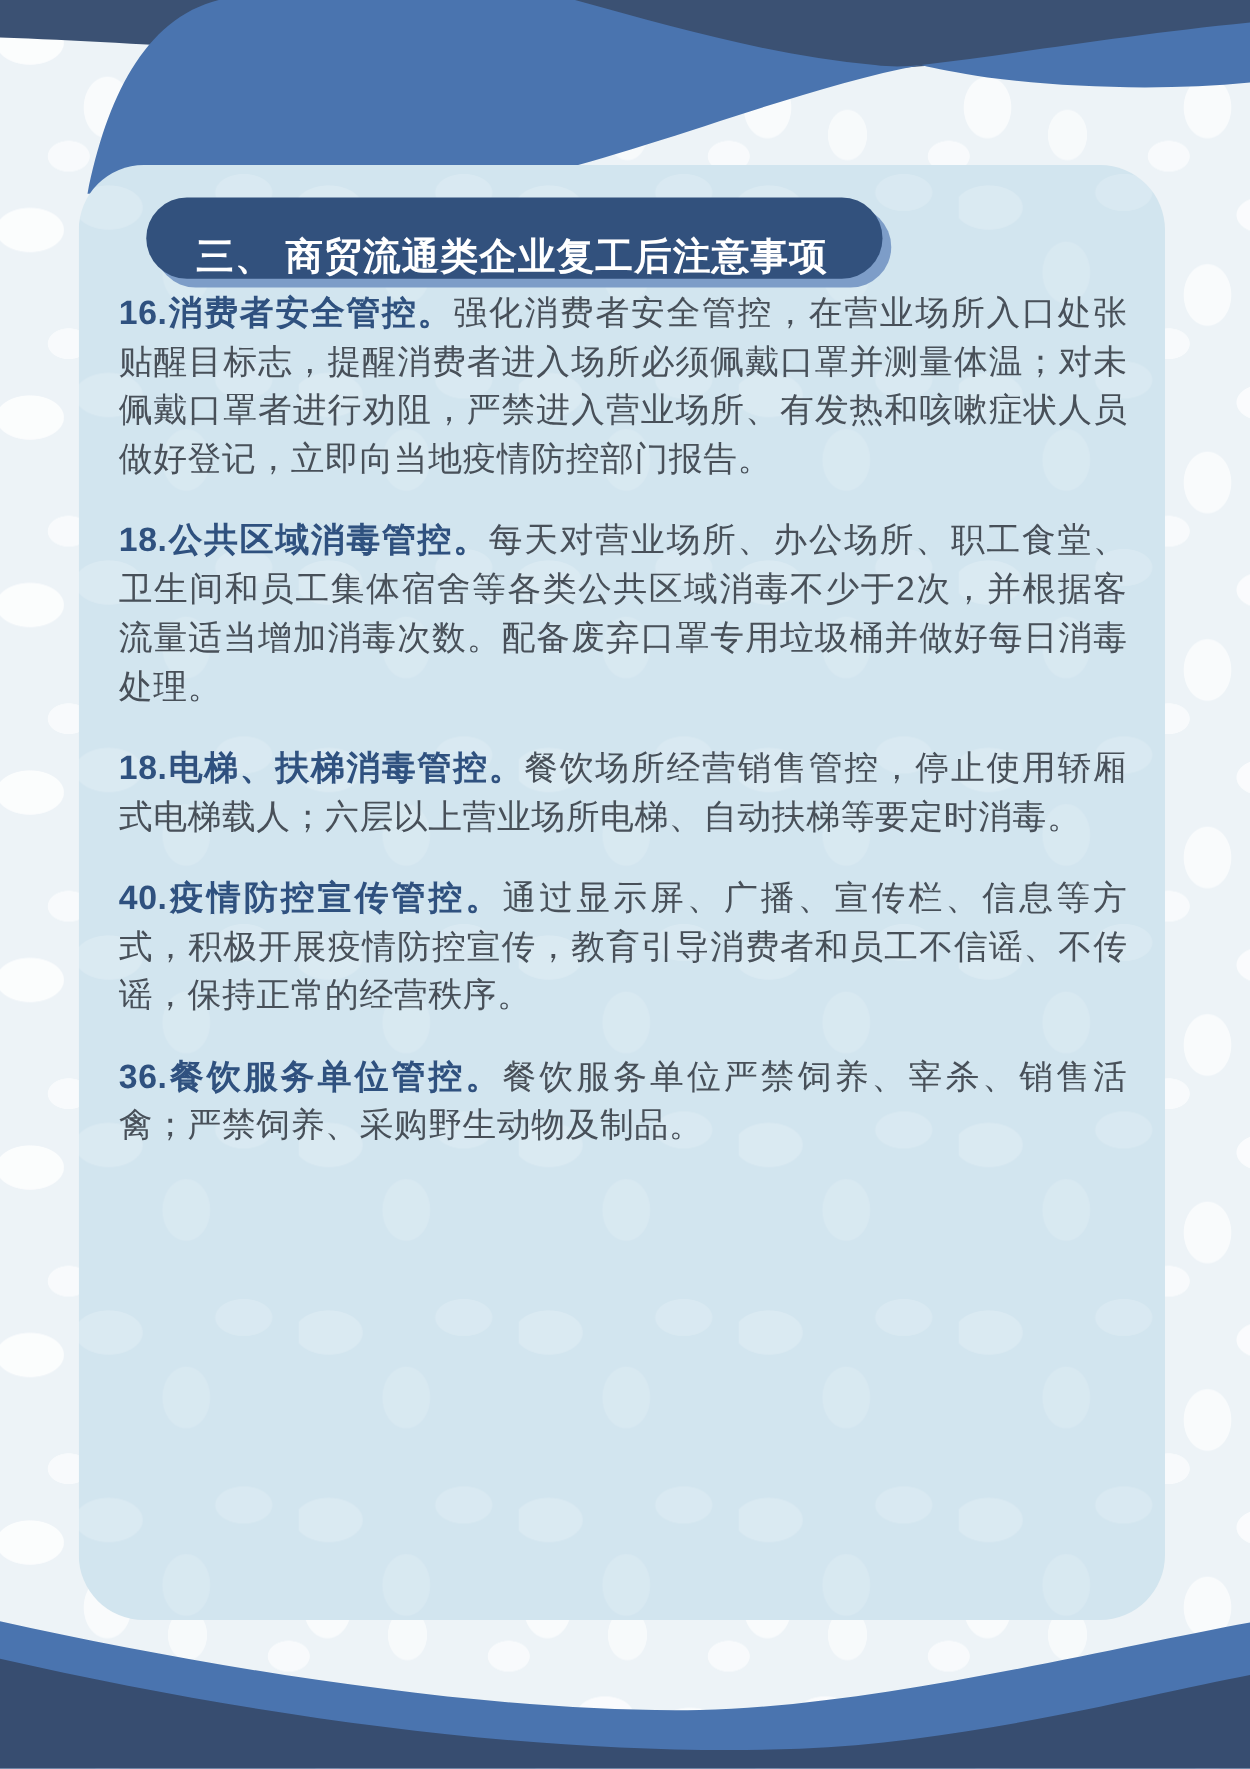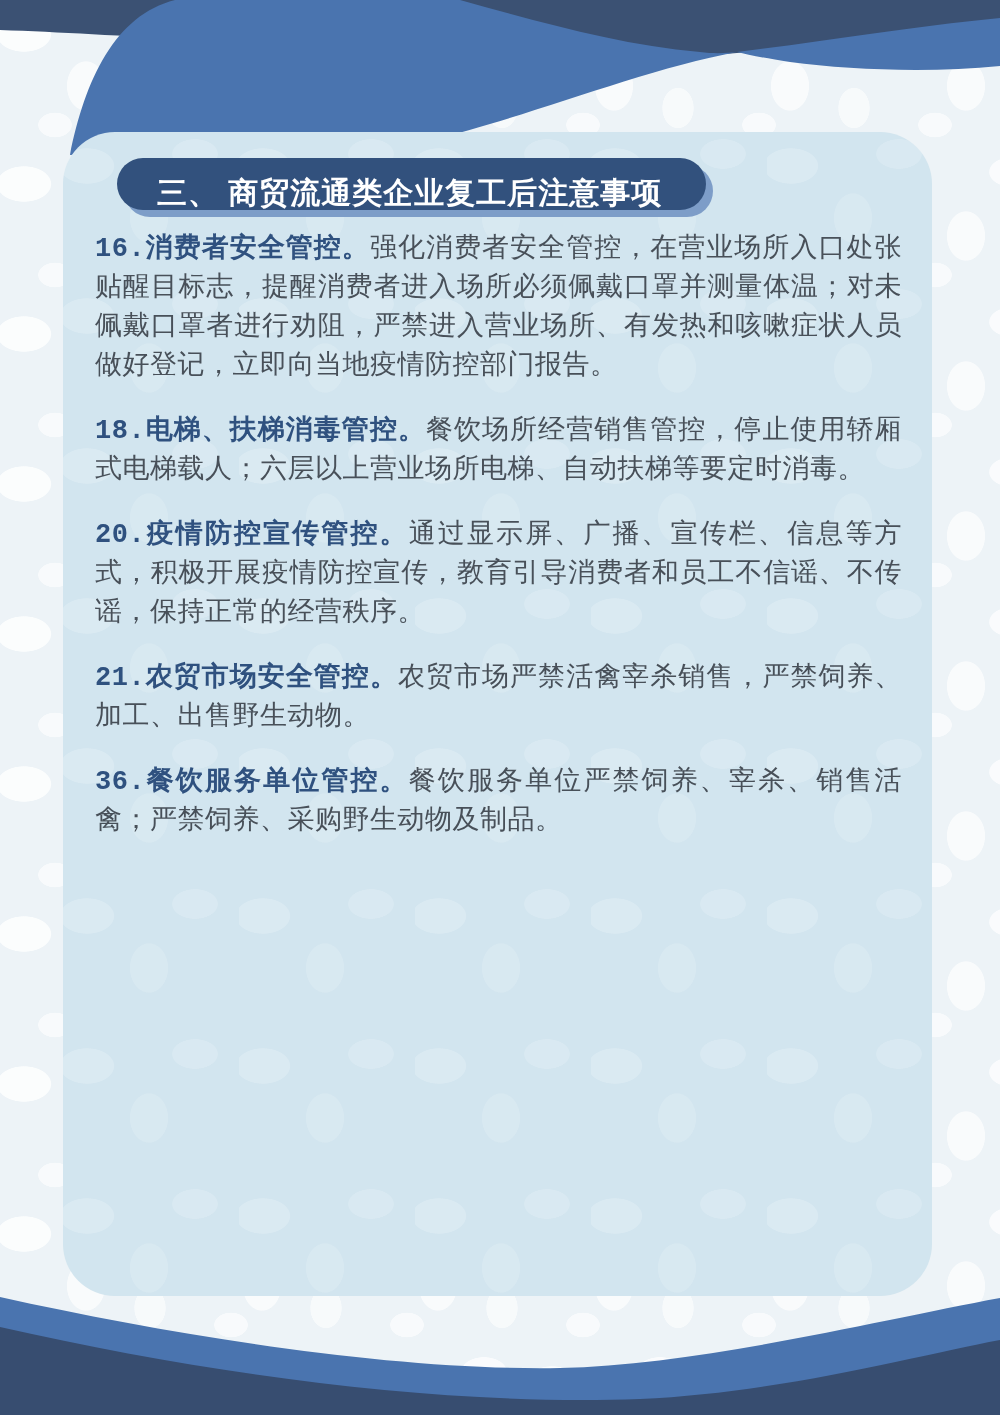--- a/index.html
+++ b/index.html
@@ -36,32 +36,31 @@
       radial-gradient(ellipse 34px 44px at 86px 86px, rgba(255,255,255,.14) 0 55%, rgba(255,255,255,0) 57%),
       radial-gradient(ellipse 40px 26px at 132px 22px, rgba(255,255,255,.16) 0 56%, rgba(255,255,255,0) 58%);
     background-size:176px 150px;
     border-radius:52px;
     z-index:2;
   }
   .banner{
     display:inline-block;
     margin:26px 0 0 54px;
     height:52px;line-height:70px;
-    padding:0 44px 0 40px;
+    padding:13px 44px 0 40px;
     background:#32517d;
     border-radius:35px;
     box-shadow:7px 7px 0 #7d9dc8;
     color:#ffffff;
     font-size:30px;font-weight:bold;
     letter-spacing:1px;
     white-space:nowrap;
   }
   .content{
-    margin:20px 30px 0 32px;
-    font-family:Liberation Mono, monospace;
+    margin:8px 30px 0 32px;
   }
   .content p{
     margin:0 0 26px 0;
     font-size:27px;
     line-height:39px;
     text-align:justify;
     color:#485059;
     font-weight:500;
     letter-spacing:.5px;
   }
@@ -99,23 +98,23 @@
   </svg>
 
   <div class="card">
 
     <div class="banner">
       <span>三、 商贸流通类企业复工后注意事项</span>
     </div>
 
     <div class="content">
       <p><strong>16.消费者安全管控。</strong><span>强化消费者安全管控，在营业场所入口处张贴醒目标志，提醒消费者进入场所必须佩戴口罩并测量体温；对未佩戴口罩者进行劝阻，严禁进入营业场所、有发热和咳嗽症状人员做好登记，立即向当地疫情防控部门报告。</span></p>
+      <p><strong>18.公共区域消毒管控。</strong><span>每天对营业场所、办公场所、职工食堂、卫生间和员工集体宿舍等各类公共区域消毒不少于2次，并根据客流量适当增加消毒次数。配备废弃口罩专用垃圾桶并做好每日消毒处理。</span></p>
       <p><strong>18.电梯、扶梯消毒管控。</strong><span>餐饮场所经营销售管控，停止使用轿厢式电梯载人；六层以上营业场所电梯、自动扶梯等要定时消毒。</span></p>
-      <p><strong>20.疫情防控宣传管控。</strong><span>通过显示屏、广播、宣传栏、信息等方式，积极开展疫情防控宣传，教育引导消费者和员工不信谣、不传谣，保持正常的经营秩序。</span></p>
-      <p><strong>21.农贸市场安全管控。</strong><span>农贸市场严禁活禽宰杀销售，严禁饲养、加工、出售野生动物。</span></p>
+      <p><strong>40.疫情防控宣传管控。</strong><span>通过显示屏、广播、宣传栏、信息等方式，积极开展疫情防控宣传，教育引导消费者和员工不信谣、不传谣，保持正常的经营秩序。</span></p>
       <p><strong>36.餐饮服务单位管控。</strong><span>餐饮服务单位严禁饲养、宰杀、销售活禽；严禁饲养、采购野生动物及制品。</span></p>
     </div>
 
   </div>
 
   <svg class="wave-bottom" viewBox="0 0 1000 150" preserveAspectRatio="none" aria-hidden="true">
 
     <path fill="#4a74af" d="M0,32
       C 180,72 400,106 560,103
       C 700,100 880,55 1000,33

